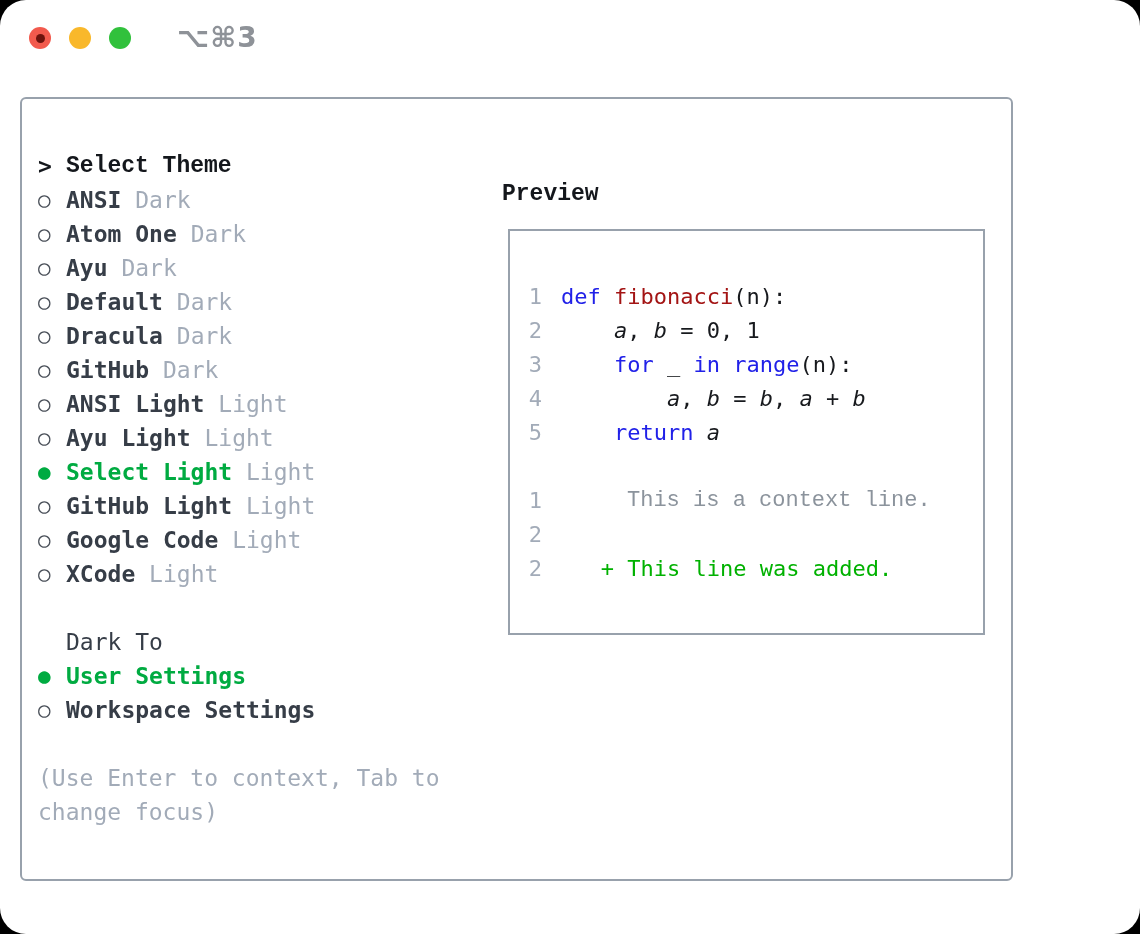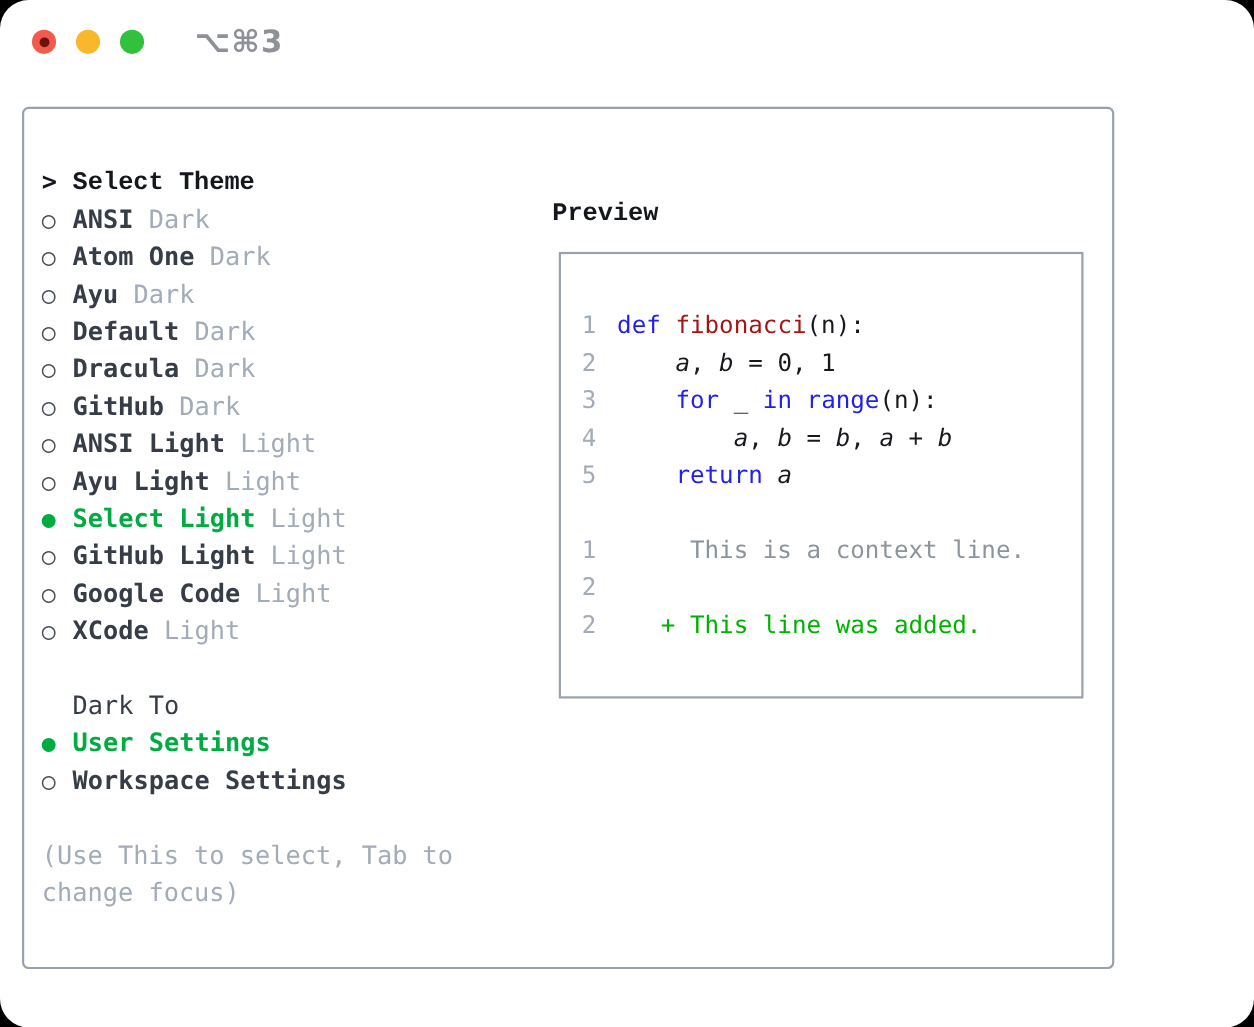--- a/index.html
+++ b/index.html
@@ -66,21 +66,21 @@
     padding:48px 0 0 12px;
     font-size:22px;
   }
   .codeline{height:34px;display:flex;align-items:center;white-space:pre;}
   .gutter{display:inline-block;width:20px;flex:0 0 20px;text-align:right;
     margin-right:19px;color:var(--muted_gray,#a2abb8);}
   .tok-kw{color:var(--keyword_blue,#2121e8);}
   .tok-fn{color:var(--function_red,#a31414);}
   .tok-var{font-style:italic;color:var(--code_text,#17191d);}
   .tok-plain{color:var(--code_text,#17191d);}
-  .diff-context{color:var(--context_gray,#8b939c);}
+  .diff-context{color:var(--context_gray,#8b939c);font-family:Liberation Mono, monospace;}
   .diff-deleted{color:var(--deleted_red,#cc2f21);}
   .diff-added{color:var(--added_green,#00b100);}
 </style>
 </head>
 <body>
 
 <div class="window">
 
   <div class="titlebar">
     <span class="light red">
@@ -122,21 +122,21 @@
       </div>
 
       <div id="apply-list">
           <div class="row"><span class="marker radio sel">●</span><span class="t-name selected">User Settings</span></div>
           <div class="row"><span class="marker radio">○</span><span class="t-name">Workspace Settings</span></div>
         </div>
 
       <div class="spacer"></div>
 
       <div id="hints">
-          <div class="row hint">(Use This to select, Tab to</div>
+          <div class="row hint">(Use Enter to context, Tab to</div>
           <div class="row hint">change focus)</div>
         </div>
     </div>
 
     <div class="right-col">
       <div class="row">
         <span class="bold">Preview</span>
       </div>
 
       <div class="preview-box">

